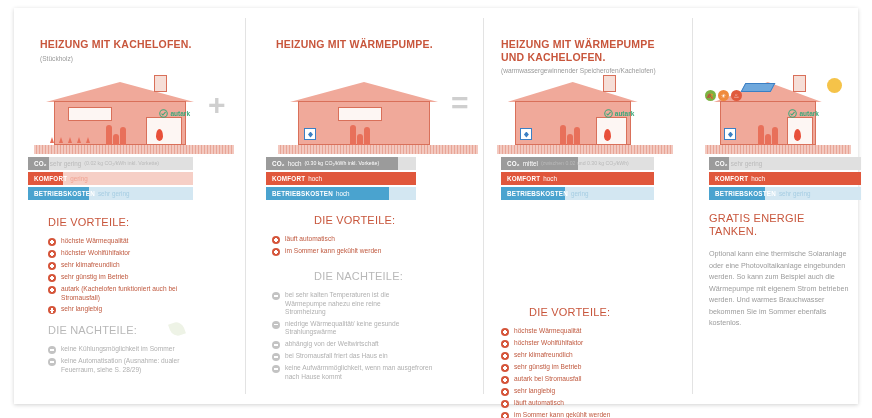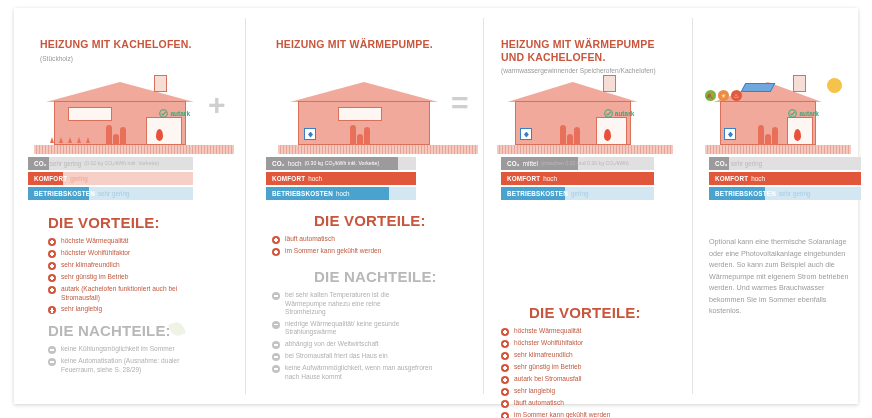--- a/index.html
+++ b/index.html
@@ -80,21 +80,21 @@
   .co2 .bar-track{background:#e0e0e0;} .co2 .bar-fill{background:#9b9b9b;}
   .co2 .bar-val,.co2 .bar-note{color:#b9b9b9;}
   .komfort .bar-track{background:#f6cfc6;} .komfort .bar-fill{background:#e0573c;}
   .komfort .bar-val{color:#f0a392;}
   .betrieb .bar-track{background:#d3e7f2;} .betrieb .bar-fill{background:#4aa3cf;}
   .betrieb .bar-val{color:#a6cde2;}
   .bar.full .bar-val,.bar.full .bar-note{color:#ffffff;}
 
   
   .sec{position:absolute;}
-  .sec-title{font-weight:bold;font-size:15px;letter-spacing:.2px;line-height:13px;
+  .sec-title{font-weight:normal;font-size:11px;letter-spacing:.2px;line-height:13px;
       text-transform:uppercase;}
   .t-pos{color:#c8563c;}
   .t-neg{color:#b8b8b8;}
   ul.list{list-style:none;margin:0;padding:0;}
   ul.list li{display:flex;align-items:flex-start;margin-bottom:3px;}
   .ic{flex:0 0 auto;width:8px;height:8px;border-radius:50%;margin-right:5px;margin-top:1px;
       position:relative;}
   .ic-plus{background:#d5553a;}
   .ic-plus:before{content:"";position:absolute;left:3.4px;top:1.6px;width:1.2px;height:4.8px;
       background:#fff;}
@@ -444,18 +444,19 @@
       </div>
       <div class="bar betrieb">
         <div class="bar-track"></div>
             <div class="bar-fill" style="width:37%"></div>
         <span class="bar-lbl">BETRIEBSKOSTEN</span>
         <span class="bar-val">sehr gering</span>
       </div>
     </div>
 
     <div class="sec" style="left:12px;top:188px;width:150px">
-      <div class="para" style="margin-top:24px;max-width:146px">Optional kann eine thermische Solaranlage oder eine Photovoltaikanlage eingebunden werden. So kann zum Beispiel auch die Wärmepumpe mit eigenem Strom betrieben werden. Und warmes Brauchwasser bekommen Sie im Sommer ebenfalls kostenlos.</div>
+      <div class="sec-title t-pos" style="max-width:130px">GRATIS ENERGIE TANKEN.</div>
+      <div class="para" style="margin-top:10px;max-width:146px">Optional kann eine thermische Solaranlage oder eine Photovoltaikanlage eingebunden werden. So kann zum Beispiel auch die Wärmepumpe mit eigenem Strom betrieben werden. Und warmes Brauchwasser bekommen Sie im Sommer ebenfalls kostenlos.</div>
     </div>
   </div>
 
  </div>
 </div>
 
 </body></html>

